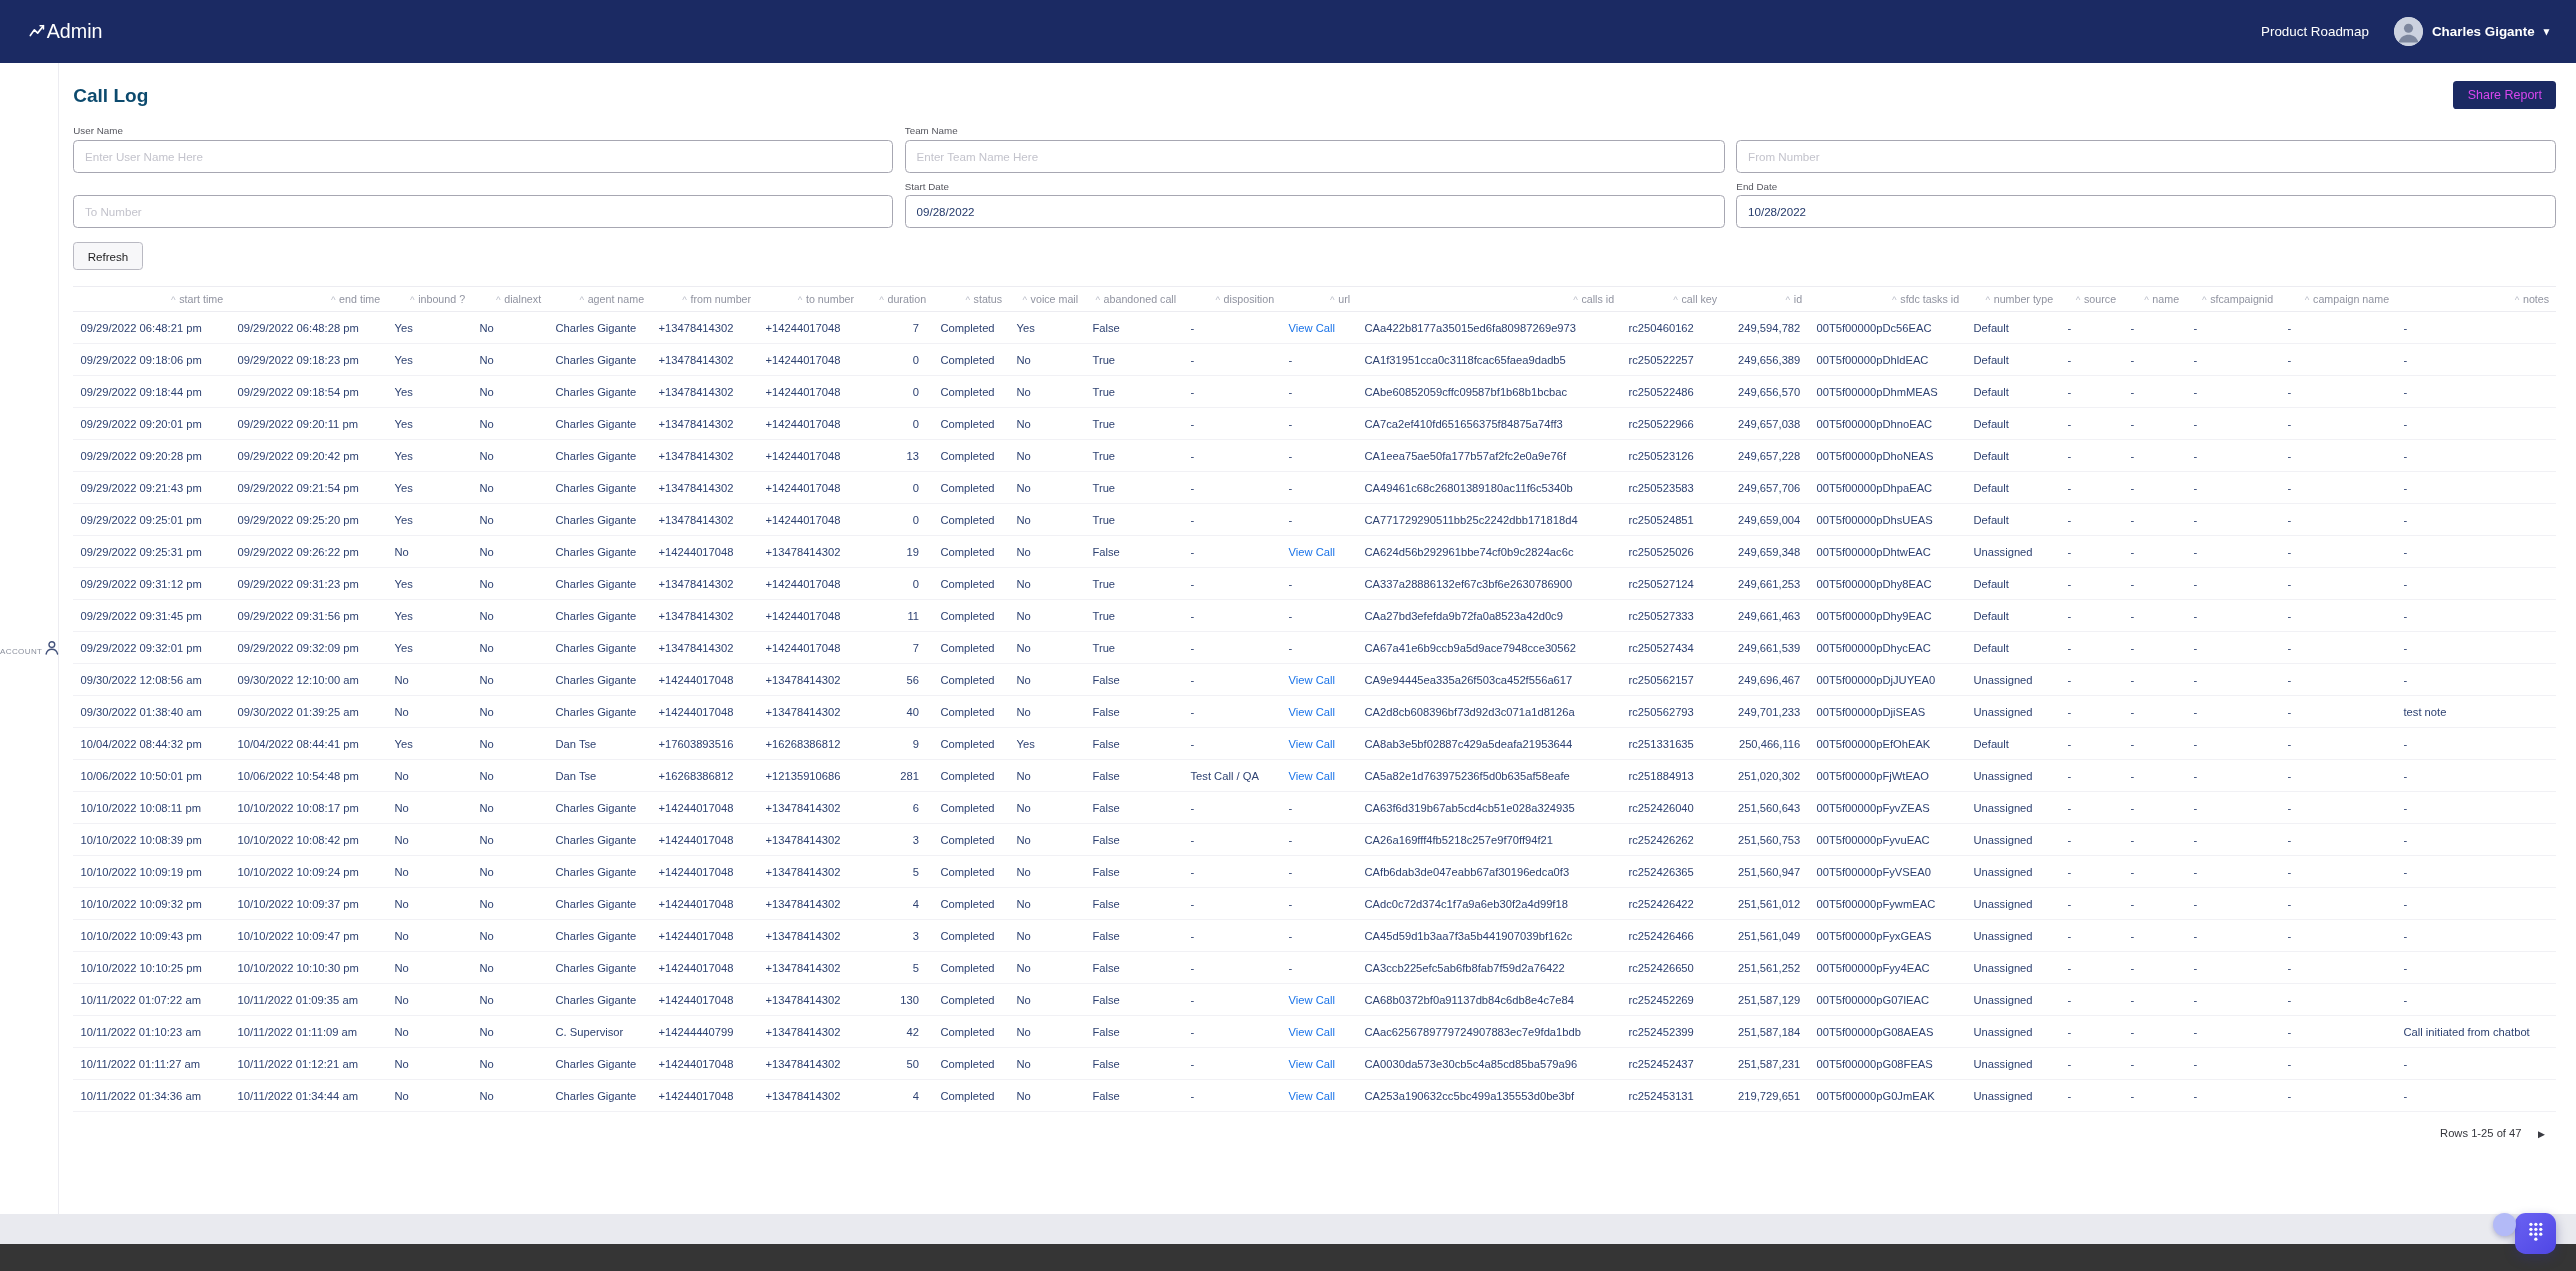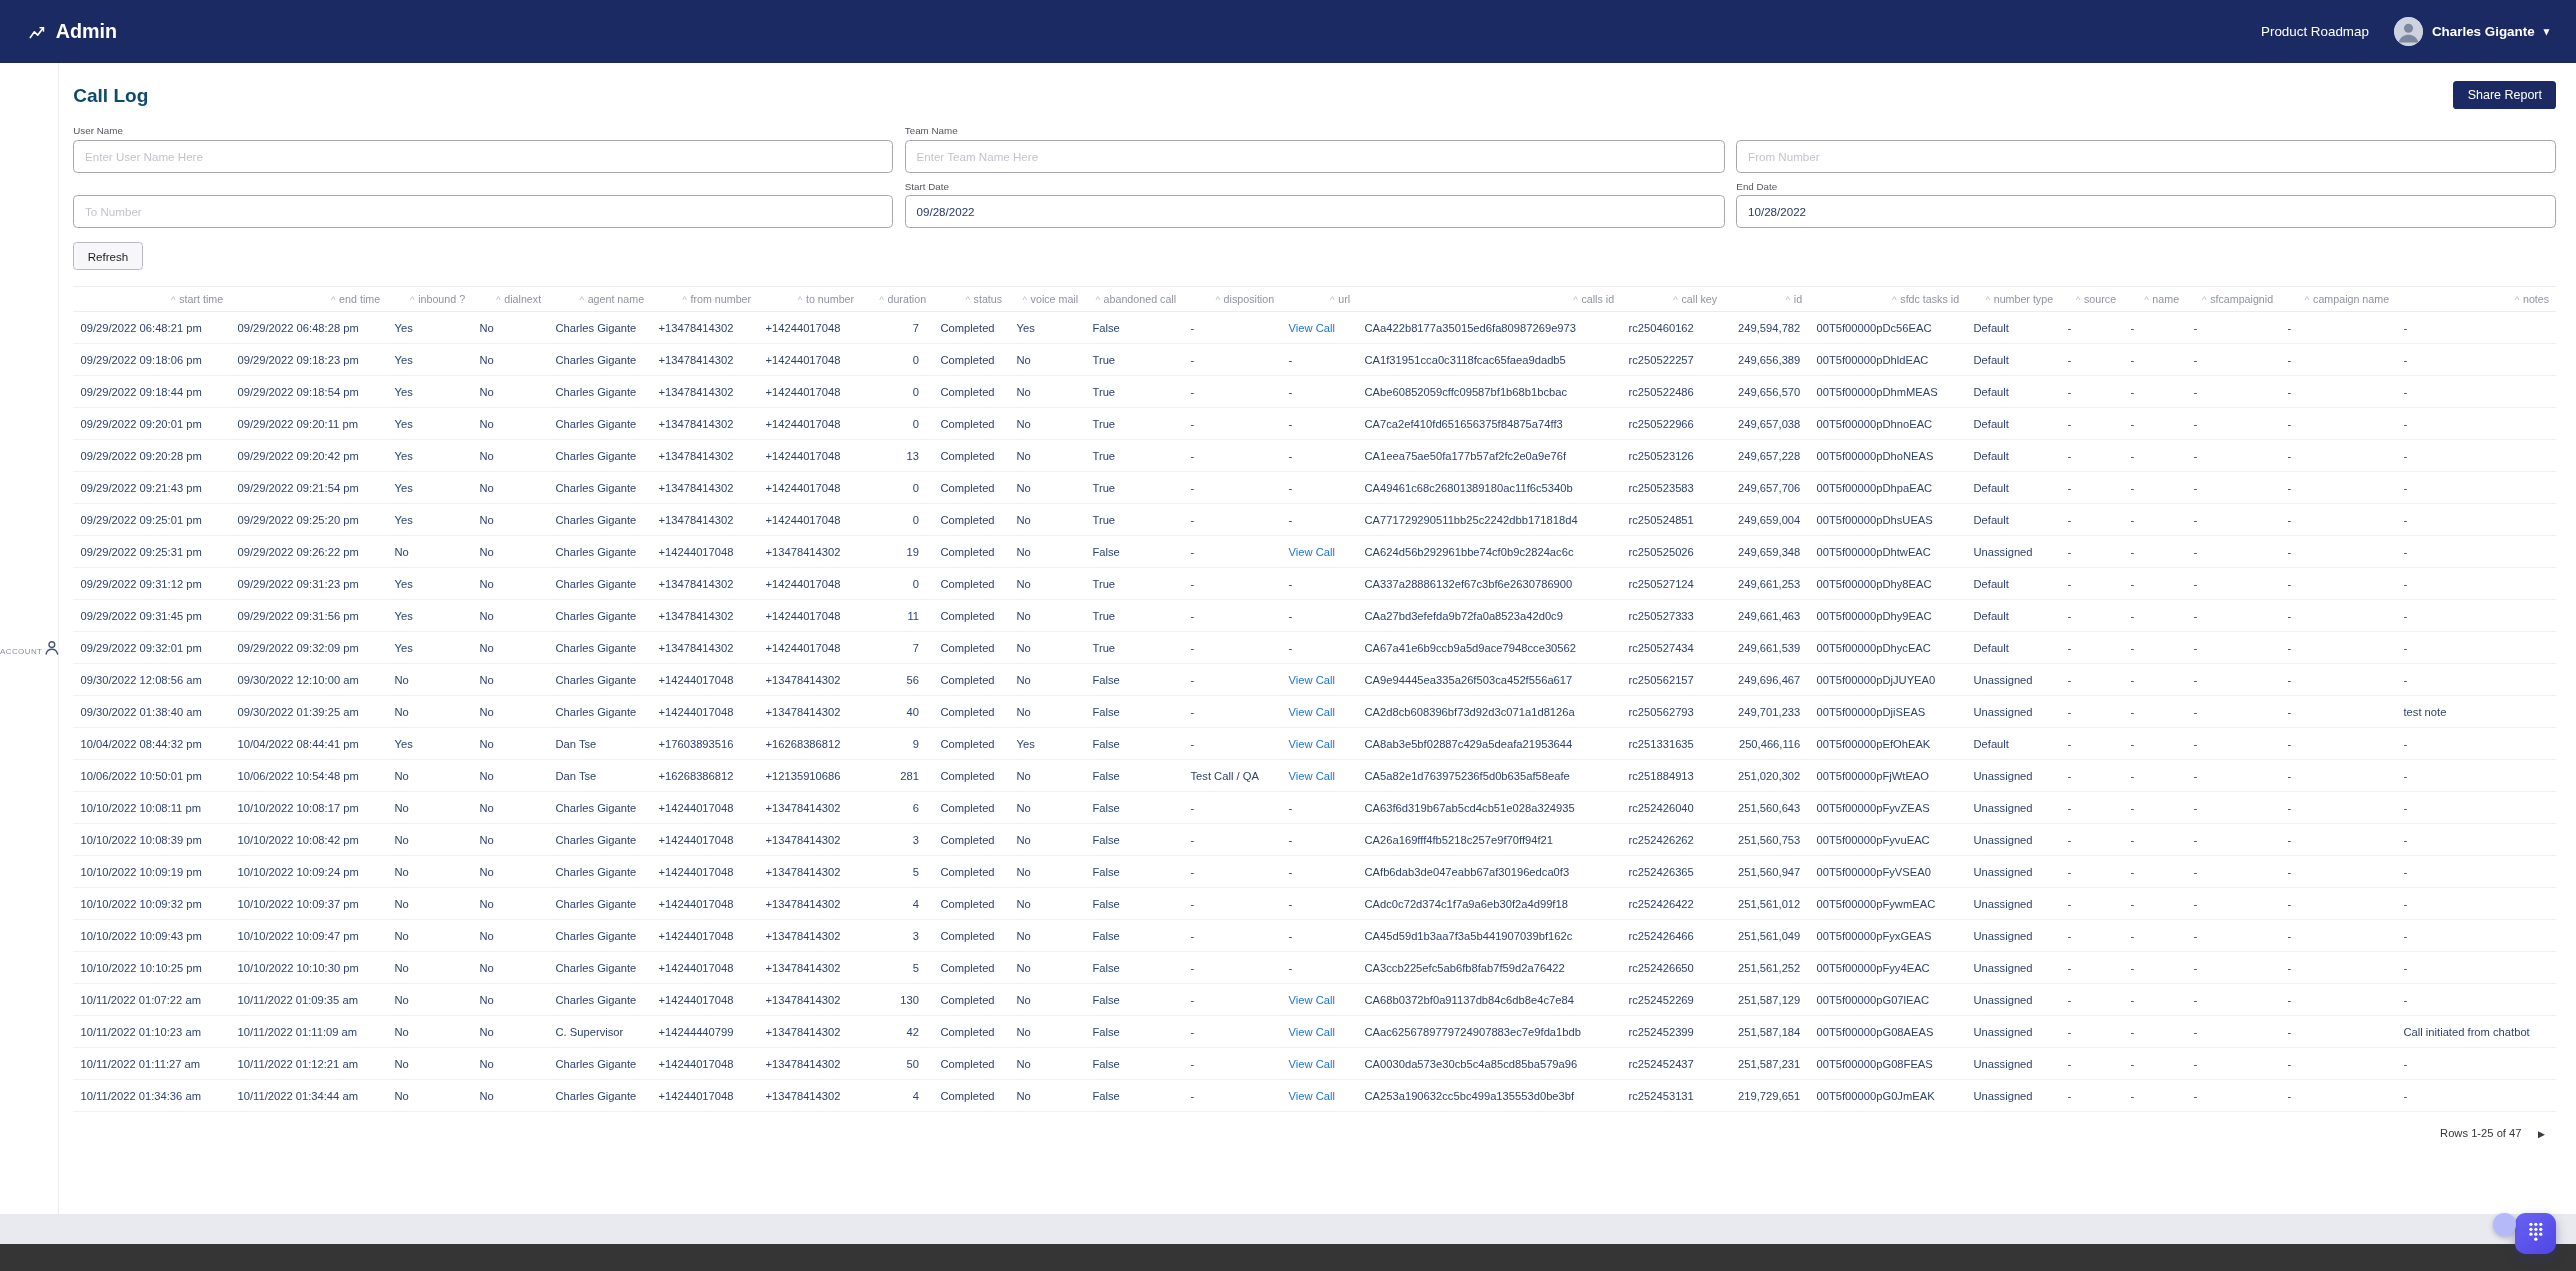--- a/index.html
+++ b/index.html
@@ -3,21 +3,21 @@
 <meta charset="utf-8">
 <title>Admin</title>
 <style>
   * { box-sizing: border-box; margin: 0; padding: 0; }
   html,body { width:2576px; height:1272px; overflow:hidden; }
   body { font-family:"Liberation Sans", sans-serif; background:#e9eaef; }
   .screen { position:relative; width:2576px; height:1272px; overflow:hidden; }
 
   
   .navbar { height:63px; background:#1b2a63; display:flex; align-items:center; padding:0 27px; color:#fff; position:relative; z-index:5; }
-  .brand { display:flex; align-items:center; gap:9px; font-weight:bold; font-size:19.7px; }
+  .brand { display:flex; font-weight:normal; font-size:19.7px; }
   .brand svg { display:block; }
   .nav-right { margin-left:auto; display:flex; align-items:center; gap:25px; }
   .roadmap-link { font-size:13.4px; color:#fff; cursor:pointer; }
   .user-chip { display:flex; align-items:center; gap:9px; font-weight:bold; font-size:13.4px; cursor:pointer; }
   .avatar { width:29px; height:29px; border-radius:50%; overflow:hidden; background:#ccd2df; }
   .caret { font-size:10.7px; }
 
   
   .layout { display:flex; height:1151px; }
   .sidebar { width:59px; background:#fff; border-right:0.9px solid #ececf1; display:flex; flex-direction:row; align-items:center; padding-top:18px; flex:none; }
@@ -26,21 +26,21 @@
   .side-label { font-size:8px; color:#8a8f9c; letter-spacing:0.4px; margin:12.5px 0 3.6px; }
   .side-icon { width:39px; height:38px; display:flex; align-items:center; justify-content:center; position:relative; cursor:pointer; }
   .side-icon svg { display:block; }
   .badge-dot { position:absolute; top:2.7px; right:2.7px; width:9.8px; height:9.8px; border-radius:50%; background:#e23b3b; border:1.3px solid #fff; }
 
   .main { flex:1; background:#fff; padding:18px 19.7px 0 14.3px; position:relative; overflow:hidden; }
 
   
   .page-head { display:flex; align-items:flex-start; justify-content:space-between; margin-bottom:16px; }
   .page-title { font-size:19px; font-weight:bold; color:#0c4a6e; padding-top:3.6px; }
-  .share-btn { background:#1b2a63; color:#ffffff; border:none; border-radius:3.6px; font-size:12.5px; padding:7.2px 14.3px; cursor:pointer; font-family:inherit; }
+  .share-btn { background:#1b2a63; color:#d946ef; border:none; border-radius:3.6px; font-size:12.5px; padding:7.2px 14.3px; cursor:pointer; font-family:inherit; }
 
   
   .filters { display:flex; flex-direction:column; gap:8px; }
   .filter-row { display:flex; gap:11.6px; }
   .filter-cell { flex:1; display:flex; flex-direction:column; }
   .filter-label { font-size:9.8px; color:#55565e; margin-bottom:2.7px; min-height:11.6px; }
   .filter-cell input { height:33px; border:0.9px solid #a7a7b2; border-radius:4.5px; padding:0 10.7px; font-size:11.6px; color:#243a6b; font-family:inherit; background:#fff; width:100%; }
   .filter-cell input::placeholder { color:#c3c3cc; }
 
   .refresh-btn { margin-top:14.3px; background:#f7f7f9; border:0.9px solid #b9b9c2; border-radius:3.6px; padding:6.3px 13.4px; font-size:11.6px; color:#1d1d1f; cursor:pointer; font-family:inherit; }

